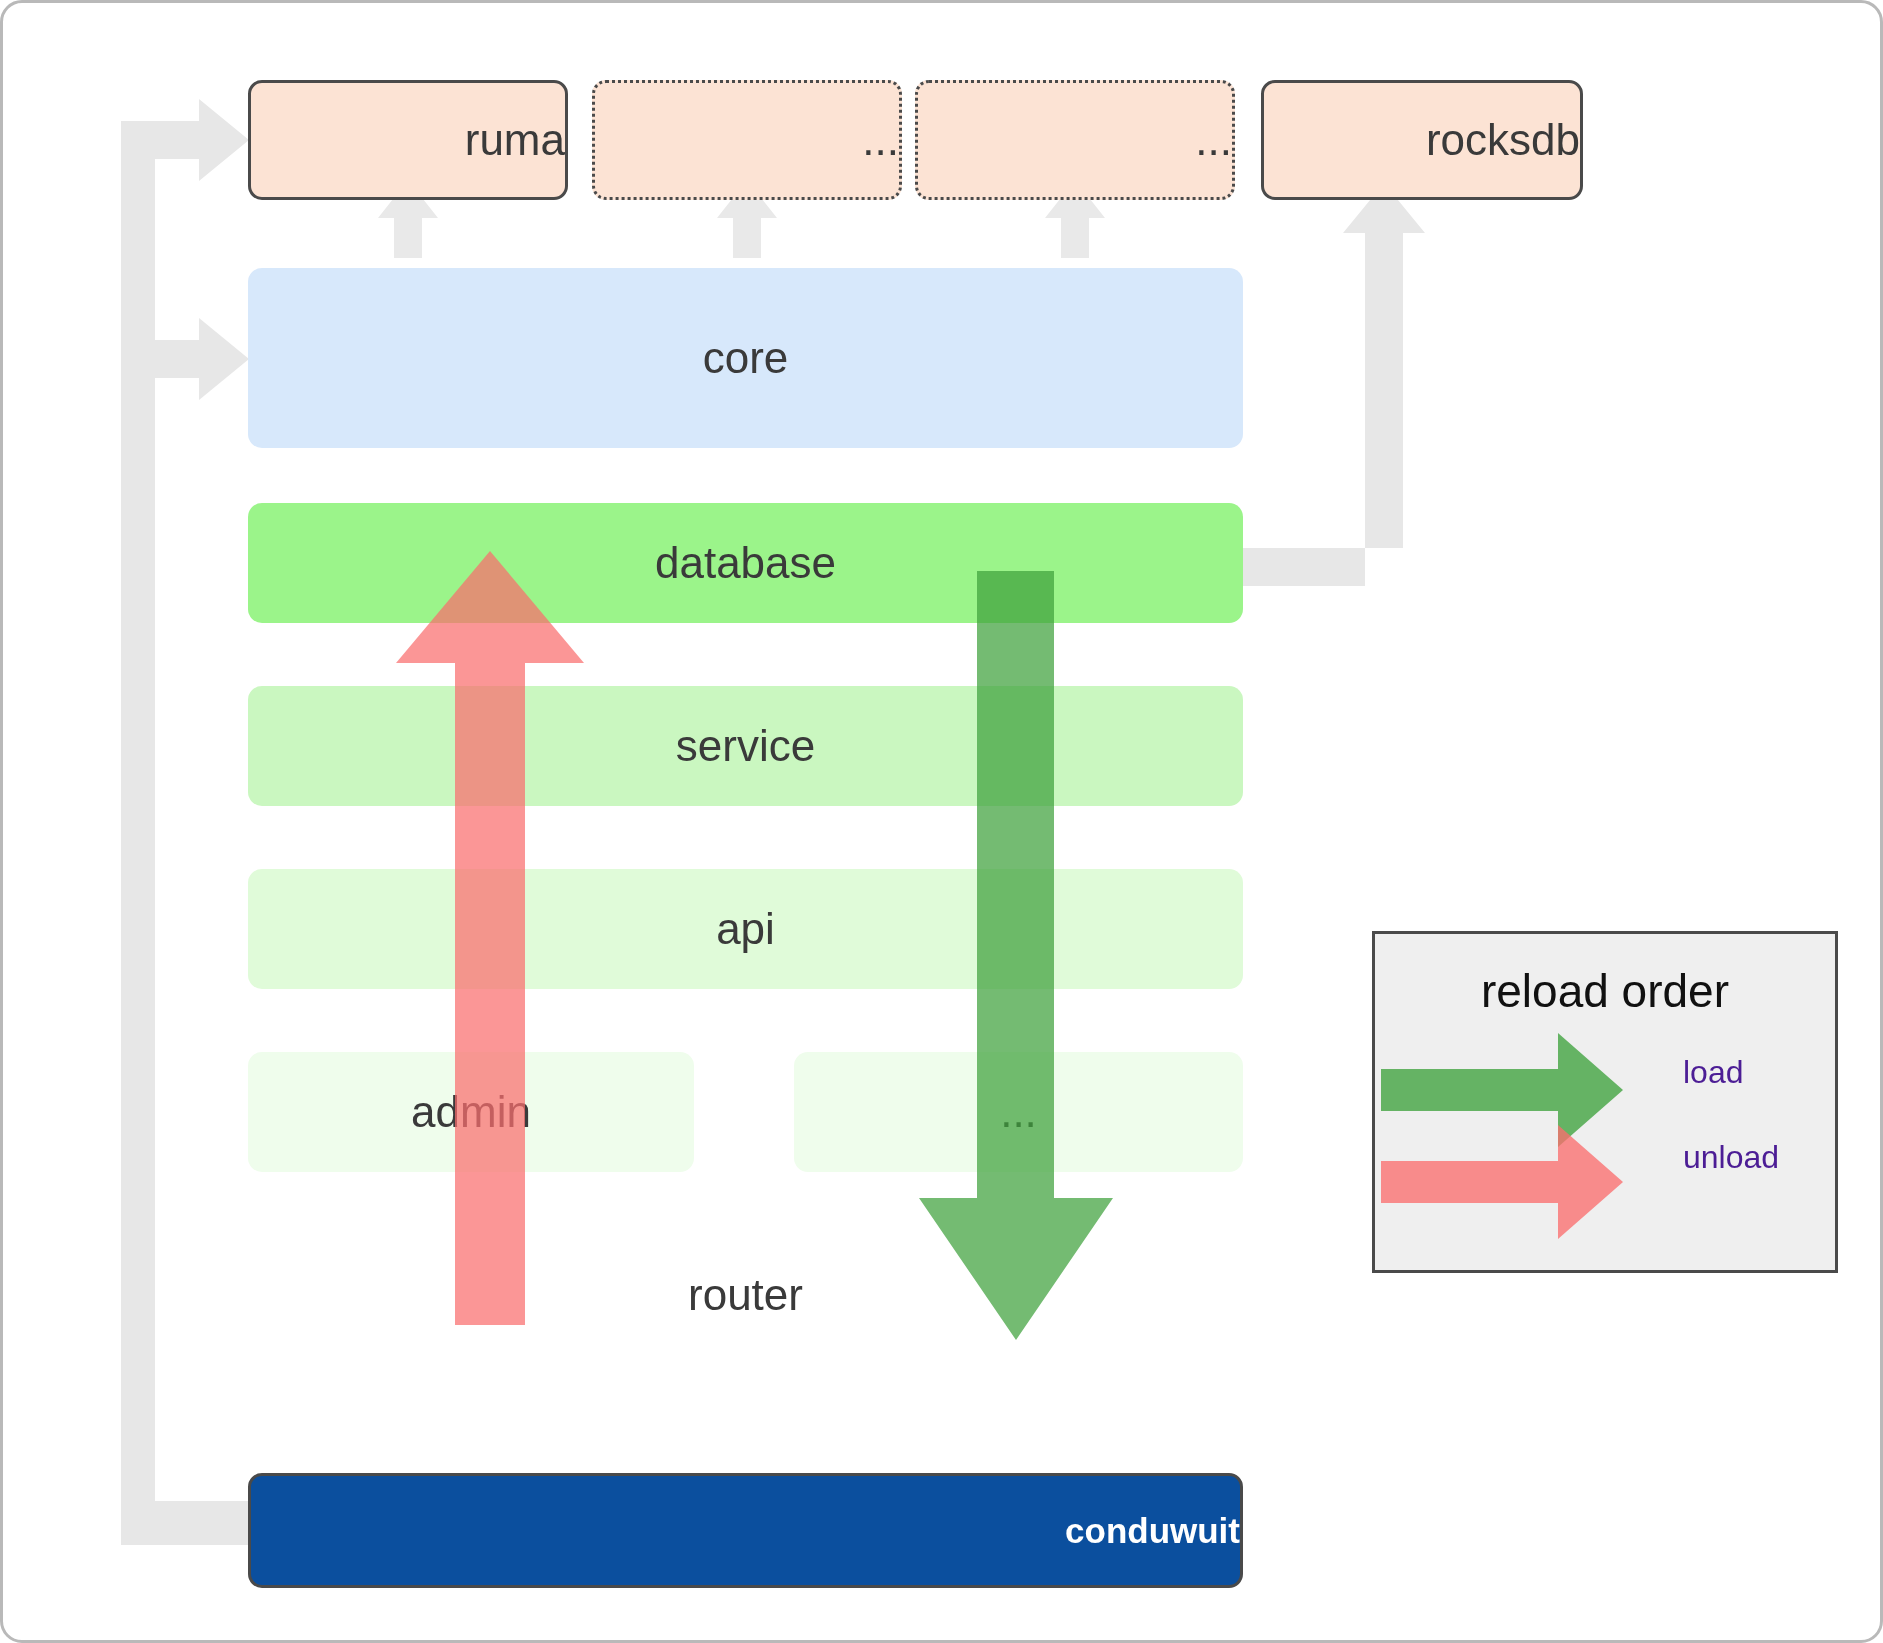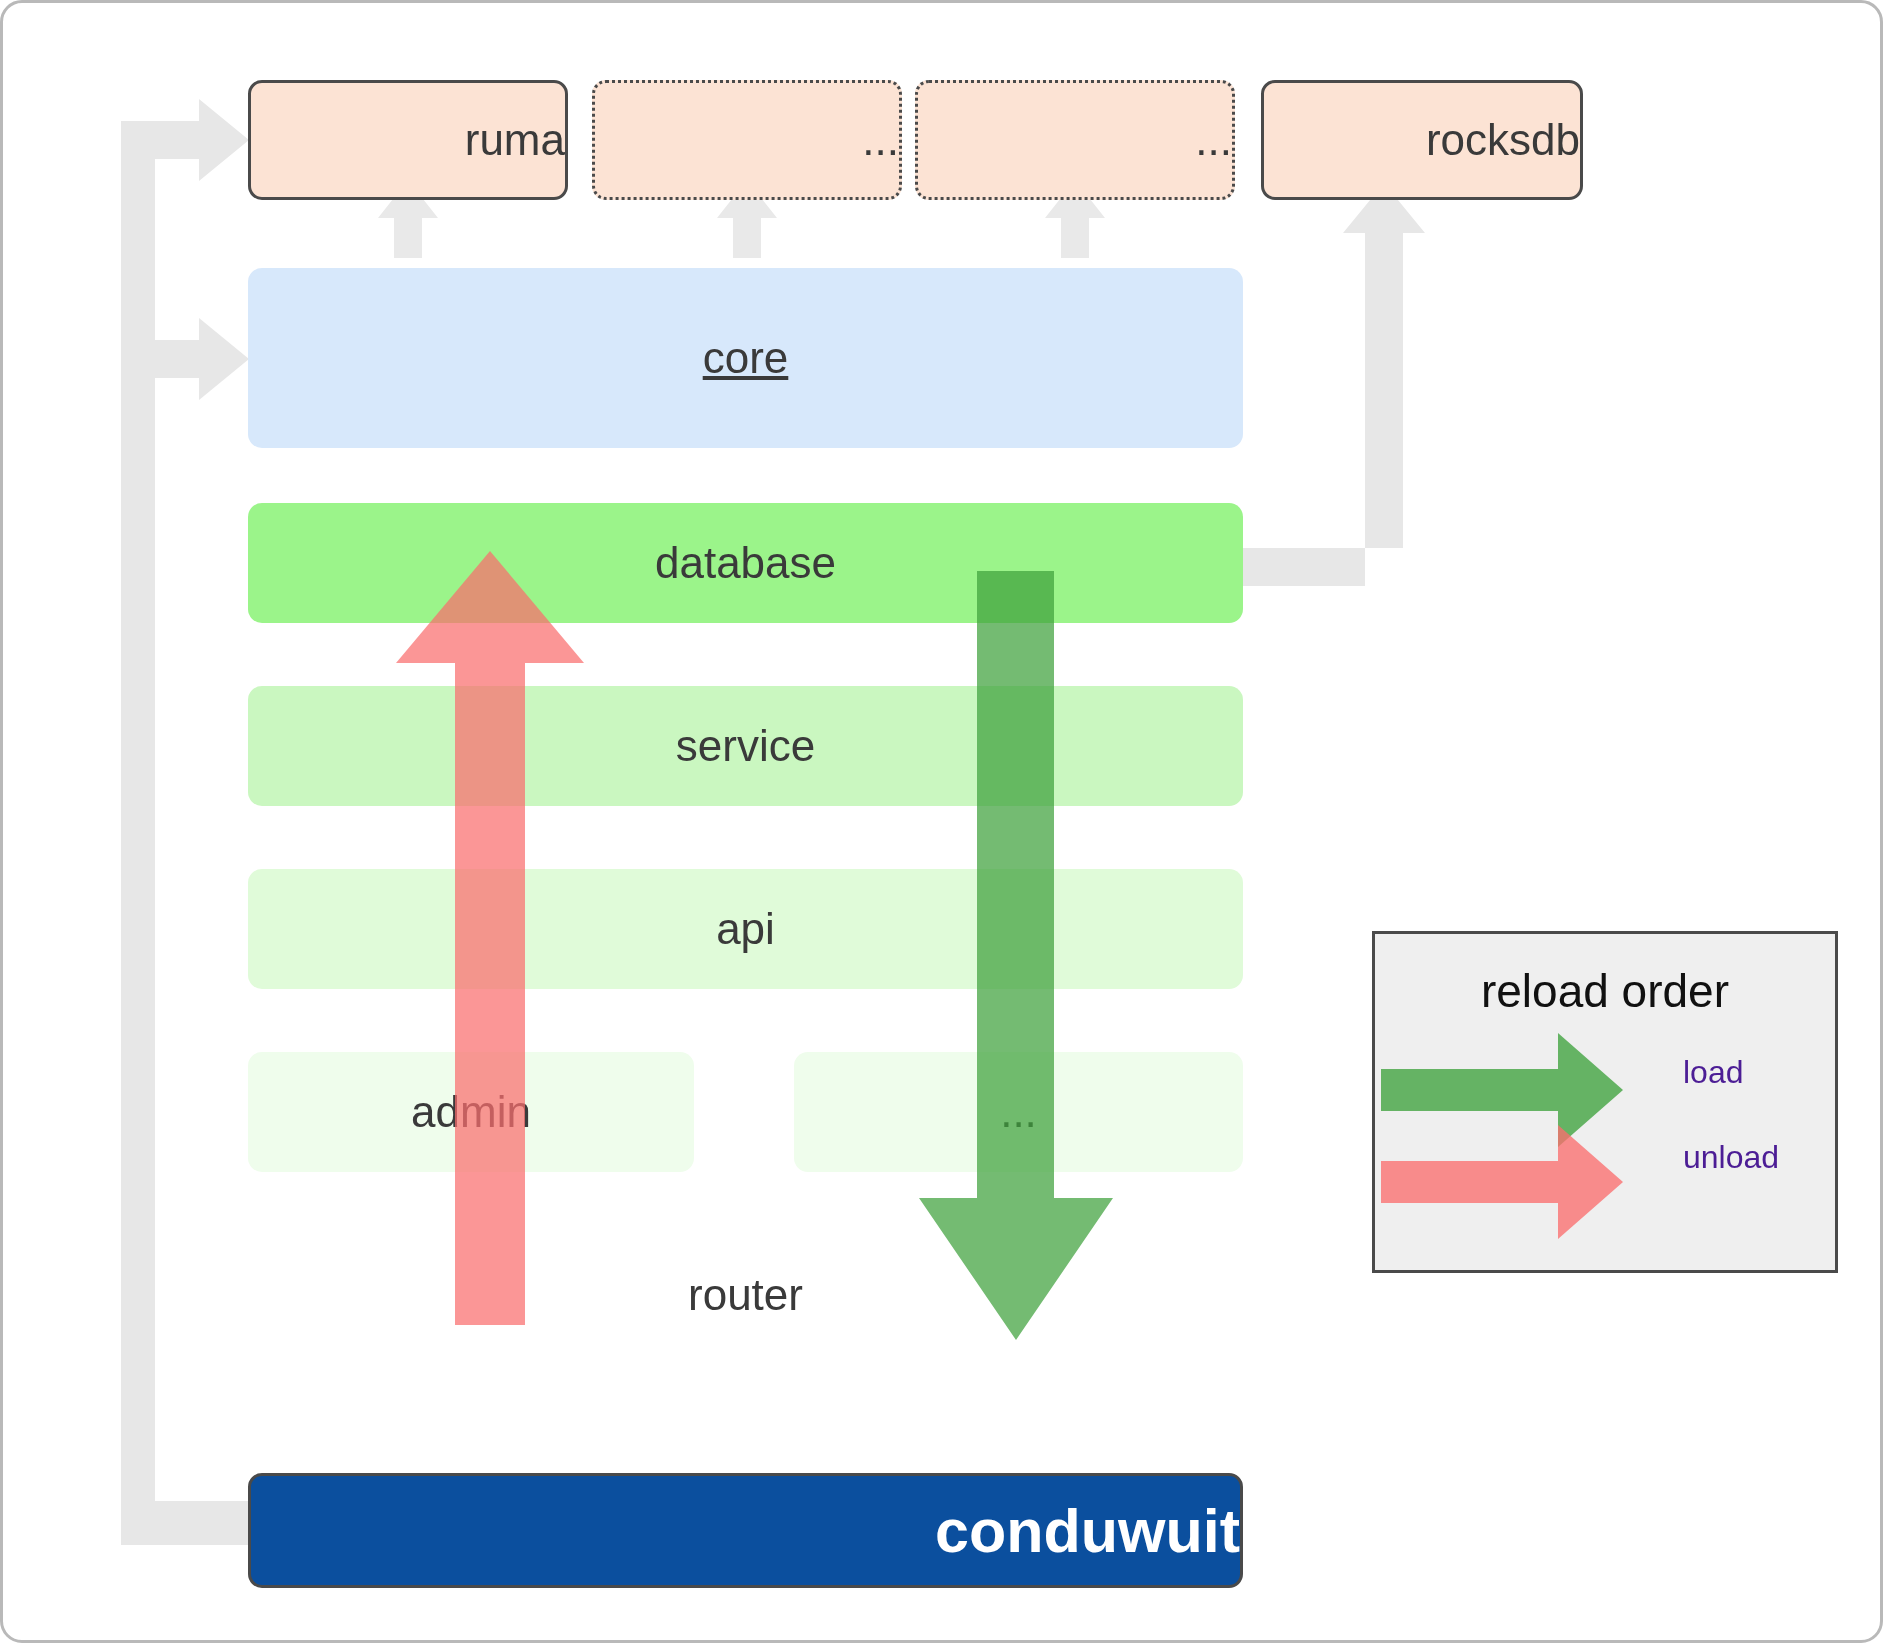--- a/index.html
+++ b/index.html
@@ -122,21 +122,21 @@
   </div>
 
   <svg class="overlay connectors" viewBox="0 0 1883 1643" style="z-index:3;">
     <g fill="#e9e9e9">
       <path d="M391,255 L391,215 L375,215 L405,177 L435,215 L419,215 L419,255 Z"></path>
       <path d="M730,255 L730,215 L714,215 L744,177 L774,215 L758,215 L758,255 Z"></path>
       <path d="M1058,255 L1058,215 L1042,215 L1072,177 L1102,215 L1086,215 L1086,255 Z"></path>
     </g>
   </svg>
 
-  <div class="layer grayborder" style="top:265px; height:180px; background:#d7e8fb;text-decoration:underline;">
+  <div class="layer grayborder" style="top:265px; height:180px; background:#d7e8fb;">
     <span>core</span>
   </div>
 
   <div class="layer grayborder" style="top:500px; height:120px; background:#9bf48a;">
     <span>database</span>
   </div>
 
   <div class="layer grayborder" style="top:683px; height:120px; background:#caf7c0;">
     <span>service</span>
   </div>
@@ -150,21 +150,21 @@
   </div>
 
   <div class="layer grayborder-dotted" style="top:1049px; height:120px; left:791px; width:449px; background:#effdec;">
     <span>...</span>
   </div>
 
   <div class="layer grayborder" style="top:1232px; height:120px; background:#ffffff;">
     <span>router</span>
   </div>
 
-  <div class="node solid" style="left:245px; top:1470px; width:995px; height:115px; background:#0b4f9e; color:#ffffff; font-weight:bold; font-size:61px;">
+  <div class="node solid" style="left:245px; top:1470px; width:995px; height:115px; background:#0b4f9e; color:#ffffff; font-weight:bold; font-size:35px;">
     <span>conduwuit</span>
   </div>
 
   <svg class="overlay bigarrows" viewBox="0 0 1883 1643">
 
     <g opacity="0.72">
       <path fill="#fa6e6e" d="M452,1322 L452,660 L393,660 L487,548 L581,660 L522,660 L522,1322 Z"></path>
     </g>
 
     <g opacity="0.72">

